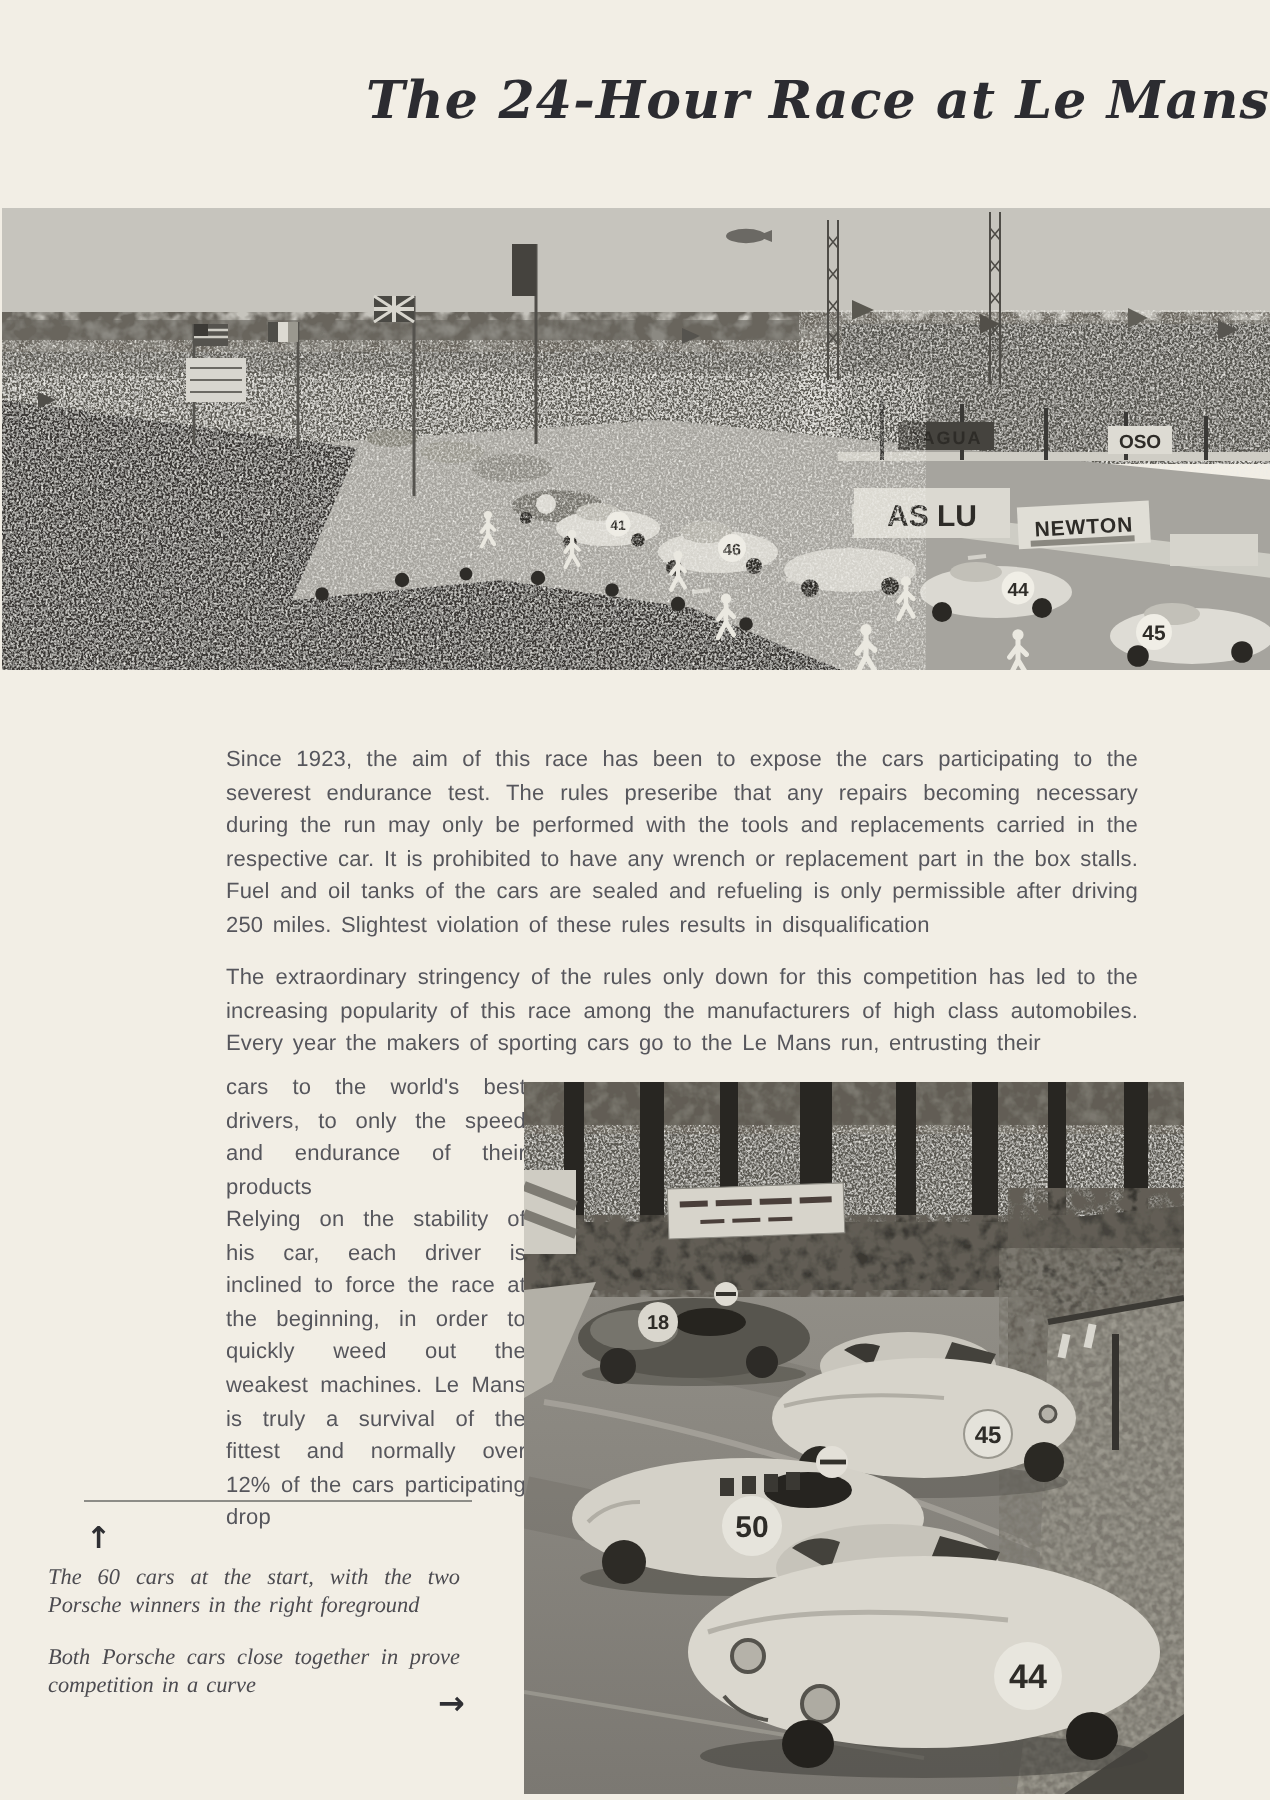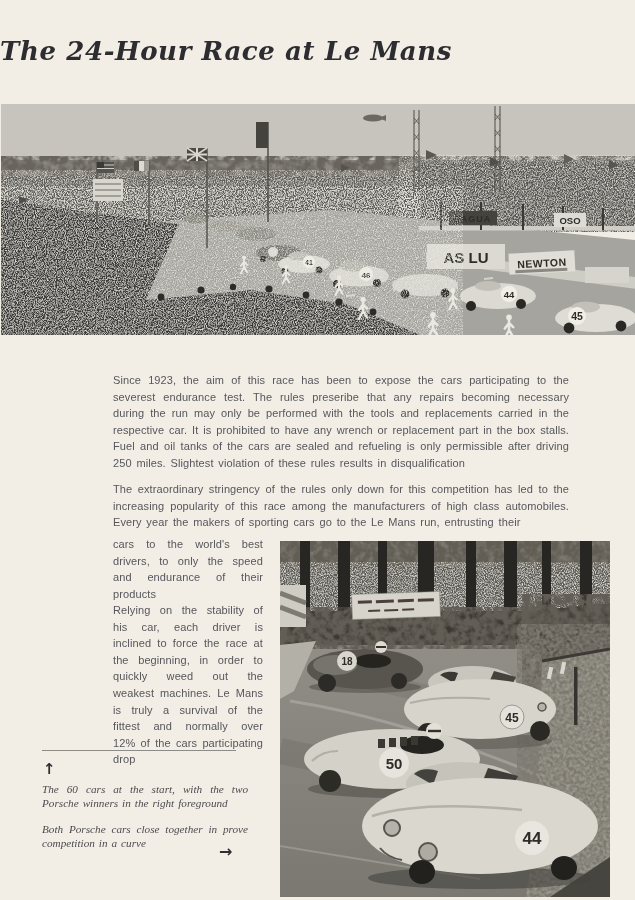--- a/index.html
+++ b/index.html
@@ -3,43 +3,43 @@
 <meta charset="utf-8">
 <style>
   html,body{margin:0;padding:0;}
   body{
     width:635px;height:900px;position:relative;overflow:hidden;
     background:#f2eee5;
     font-family:"Liberation Sans",sans-serif;
   }
   .page-title{
     position:absolute;left:0;top:36px;width:100%;margin:0;
-    text-align:left;
+    text-align:right;
     font-family:"DejaVu Serif",serif;font-style:italic;font-weight:bold;
     font-size:26px;letter-spacing:.6px;color:#2c2c31;
   }
   figure{margin:0;position:absolute;padding:1px;}
   .photo-top{left:0;top:103px;width:635px;height:231px;}
-  .photo-bottom{left:279px;top:540px;width:330px;height:356px;}
+  .photo-bottom{left:261px;top:540px;width:330px;height:356px;}
   svg{display:block;}
   p.body{
     position:absolute;margin:16px;
     font-size:11px;line-height:16.6px;color:#56565c;
     text-align:justify;letter-spacing:.1px;word-spacing:1.6px;
   }
   #p1{left:97px;top:356px;width:456px;}
   #p2w{left:97px;top:465px;width:456px;}
   #p2n{left:97px;top:520px;width:150px;}
   #p3n{left:97px;top:586px;width:150px;}
   .cap-rule{position:absolute;left:42px;top:750px;width:194px;height:1px;background:#8d8c87;}
   .arrow{position:absolute;margin:0;color:#2f2f33;font-weight:bold;font-family:"DejaVu Sans",sans-serif;}
   #up-arrow{left:43px;top:760px;font-size:15px;}
   #right-arrow{left:219px;top:842px;font-size:16px;}
   p.caption{
-    position:absolute;left:42px;width:206px;margin:0;
+    position:absolute;left:24px;width:206px;margin:0;
     font-family:"Liberation Serif",serif;font-style:italic;
     font-size:11.2px;line-height:13.8px;color:#4c4b50;text-align:justify;word-spacing:1.2px;
   }
   #cap1{top:783px;}
   #cap2{top:823px;}
   text{font-family:"Liberation Sans",sans-serif;font-weight:bold;fill:#2e2c28;}
 </style>
 </head>
 <body>
 

